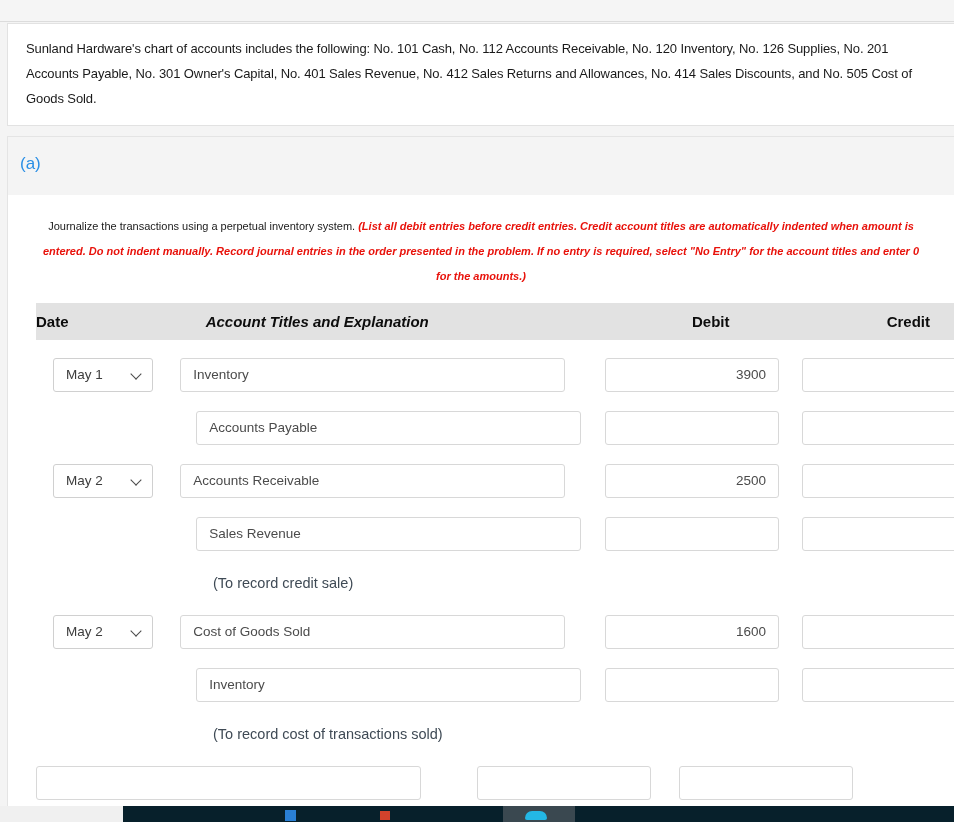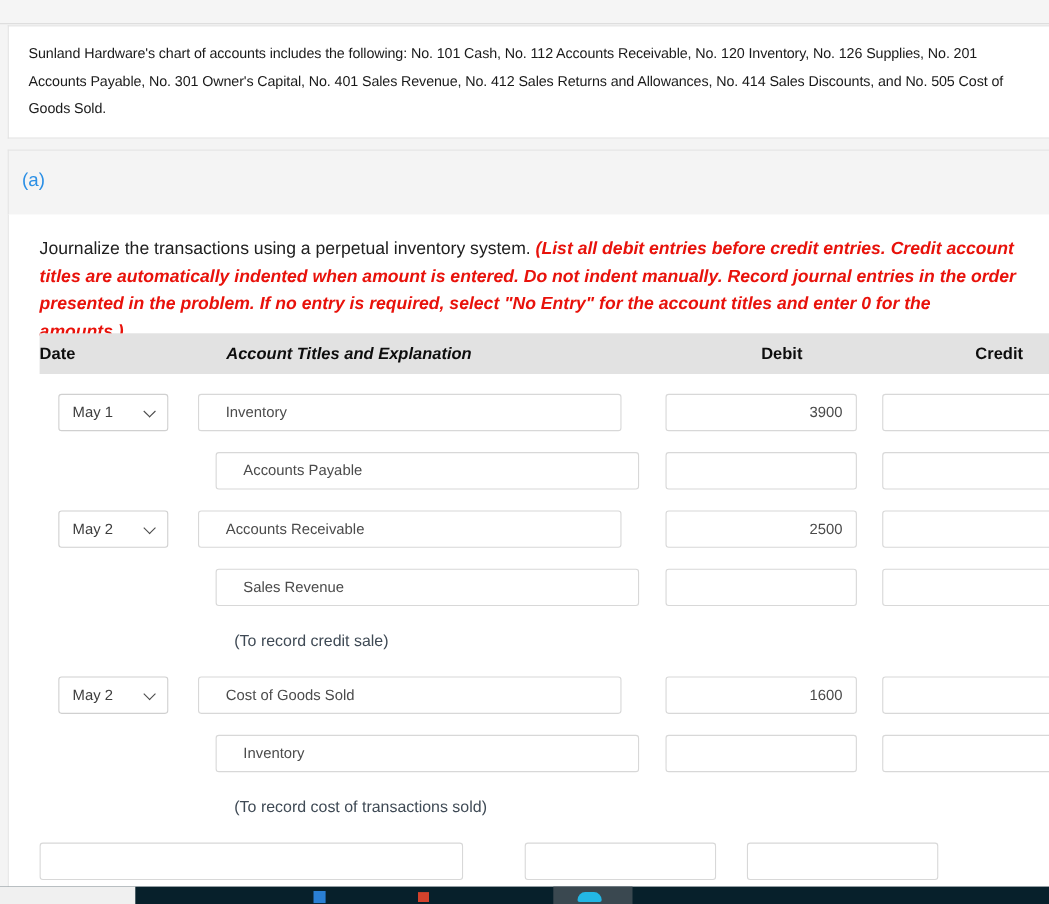--- a/index.html
+++ b/index.html
@@ -73,23 +73,24 @@
     background: #ffffff;
     border: 1px solid #e4e4e4;
     border-right: none;
     border-top: none;
   }
 
   .instructions {
     position: absolute;
     left: 28px; top: 19px;
     width: 890px;
-    font-size: 16px;
+    font-size: 11px;
     line-height: 25px;
     color: #202020;
+    text-align: center;
   }
   .instructions .redital {
     color: #e8120b;
     font-style: italic;
     font-weight: bold;
   }
 
   
   .journal {
     position: absolute;
@@ -160,21 +161,21 @@
 
   
   .acct-input {
     width: 385px;
     height: 34px;
     border: 1px solid #d8d8d8;
     border-radius: 3px;
     background: #ffffff;
     display: flex;
     align-items: center;
-    padding-left: 24px;
+    padding-left: 12px;
     font-size: 13.5px;
     color: #4b4b4b;
     cursor: text;
   }
   .acct-input.indent { margin-left: 16px; }
 
   
   .amt-input {
     width: 174px;
     height: 34px;

